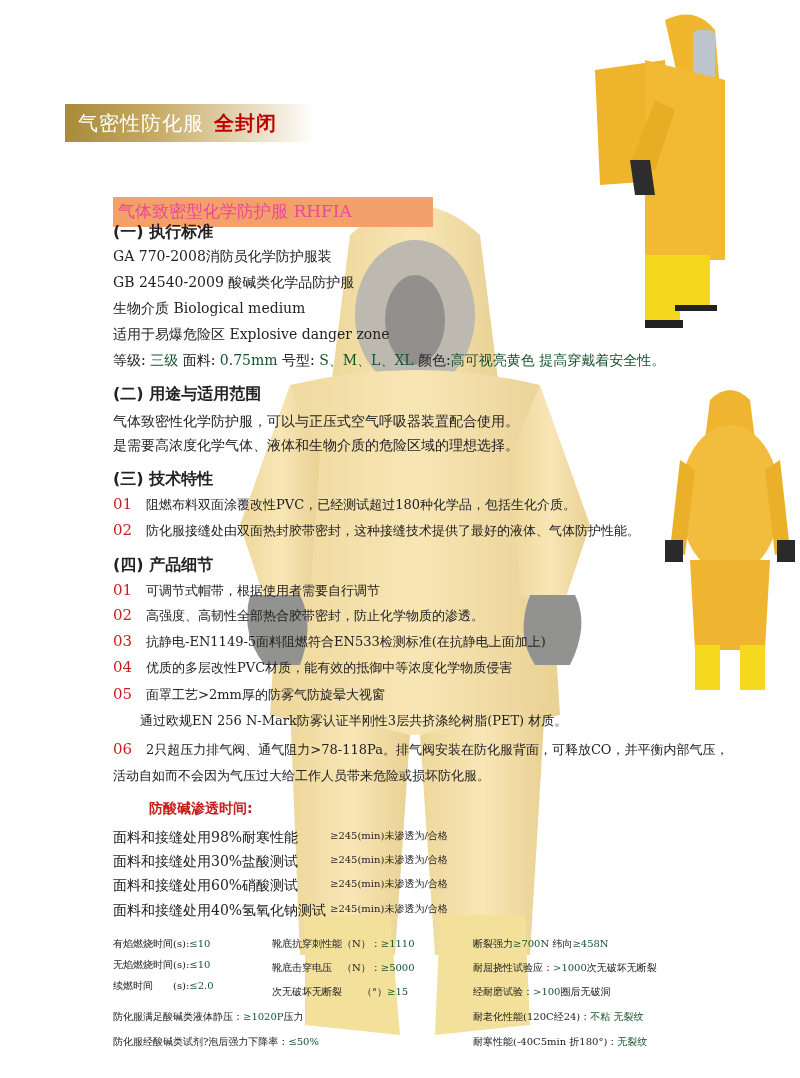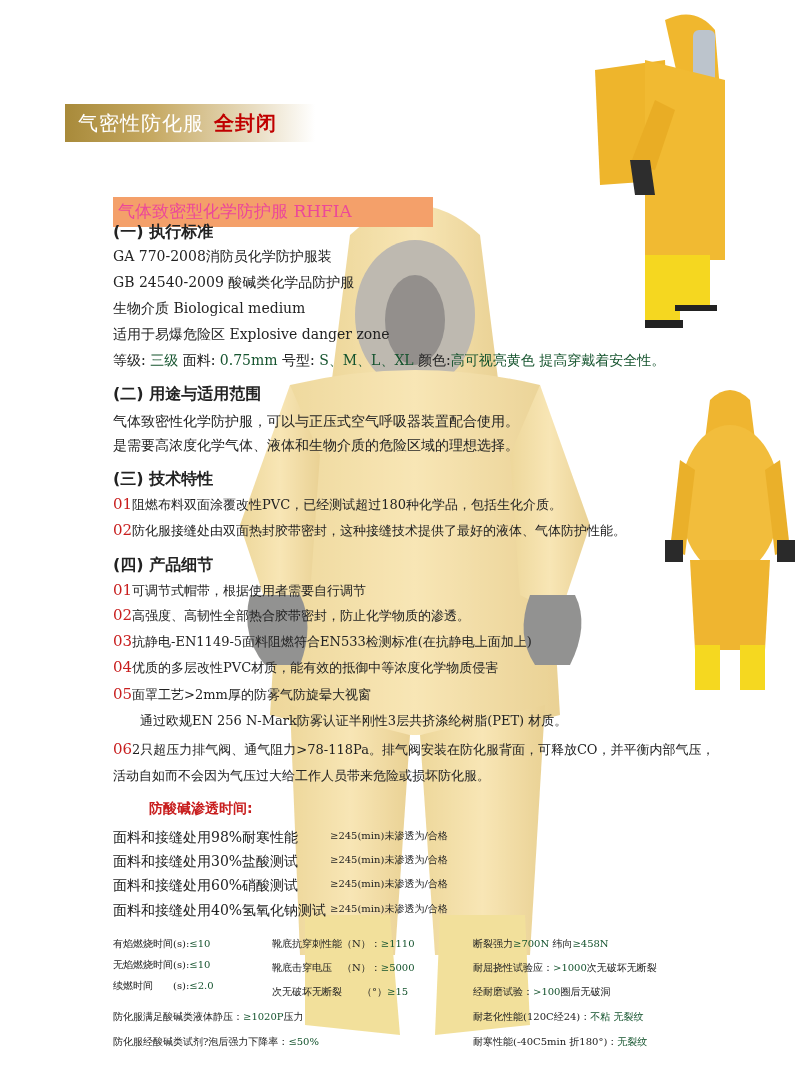--- a/index.html
+++ b/index.html
@@ -15,21 +15,21 @@
   
   .photo{position:absolute;}
   .suit-ghost{left:230px;top:195px;width:370px;height:860px;opacity:.55;}
   .suit-side{left:575px;top:0px;width:200px;height:340px;}
   .suit-back{left:665px;top:380px;width:130px;height:320px;}
   
   .line{position:absolute;left:113px;font-size:13px;white-space:nowrap;color:#222;z-index:2;}
   .h{font-weight:bold;font-family:"DejaVu Sans","Liberation Sans",sans-serif;font-size:16px;}
   .big{font-size:14px;}
   .red{color:#14532d;}
-  .num{color:#c81e1e;font-size:15px;margin-right:0;}
+  .num{color:#c81e1e;font-size:15px;margin-right:14px;}
   .sm{font-size:14px;}
   .acid-title{color:#c81e1e;font-weight:bold;font-size:14px;font-family:"DejaVu Sans","Liberation Sans",sans-serif;padding-left:36px;}
   .col2{position:absolute;z-index:2;font-size:10px;white-space:nowrap;}
 </style>
 </head>
 <body>
 
 <div class="abs banner"></div>
 <div class="abs banner-text">
   <span>气密性防化服</span><span class="red">全封闭</span>

